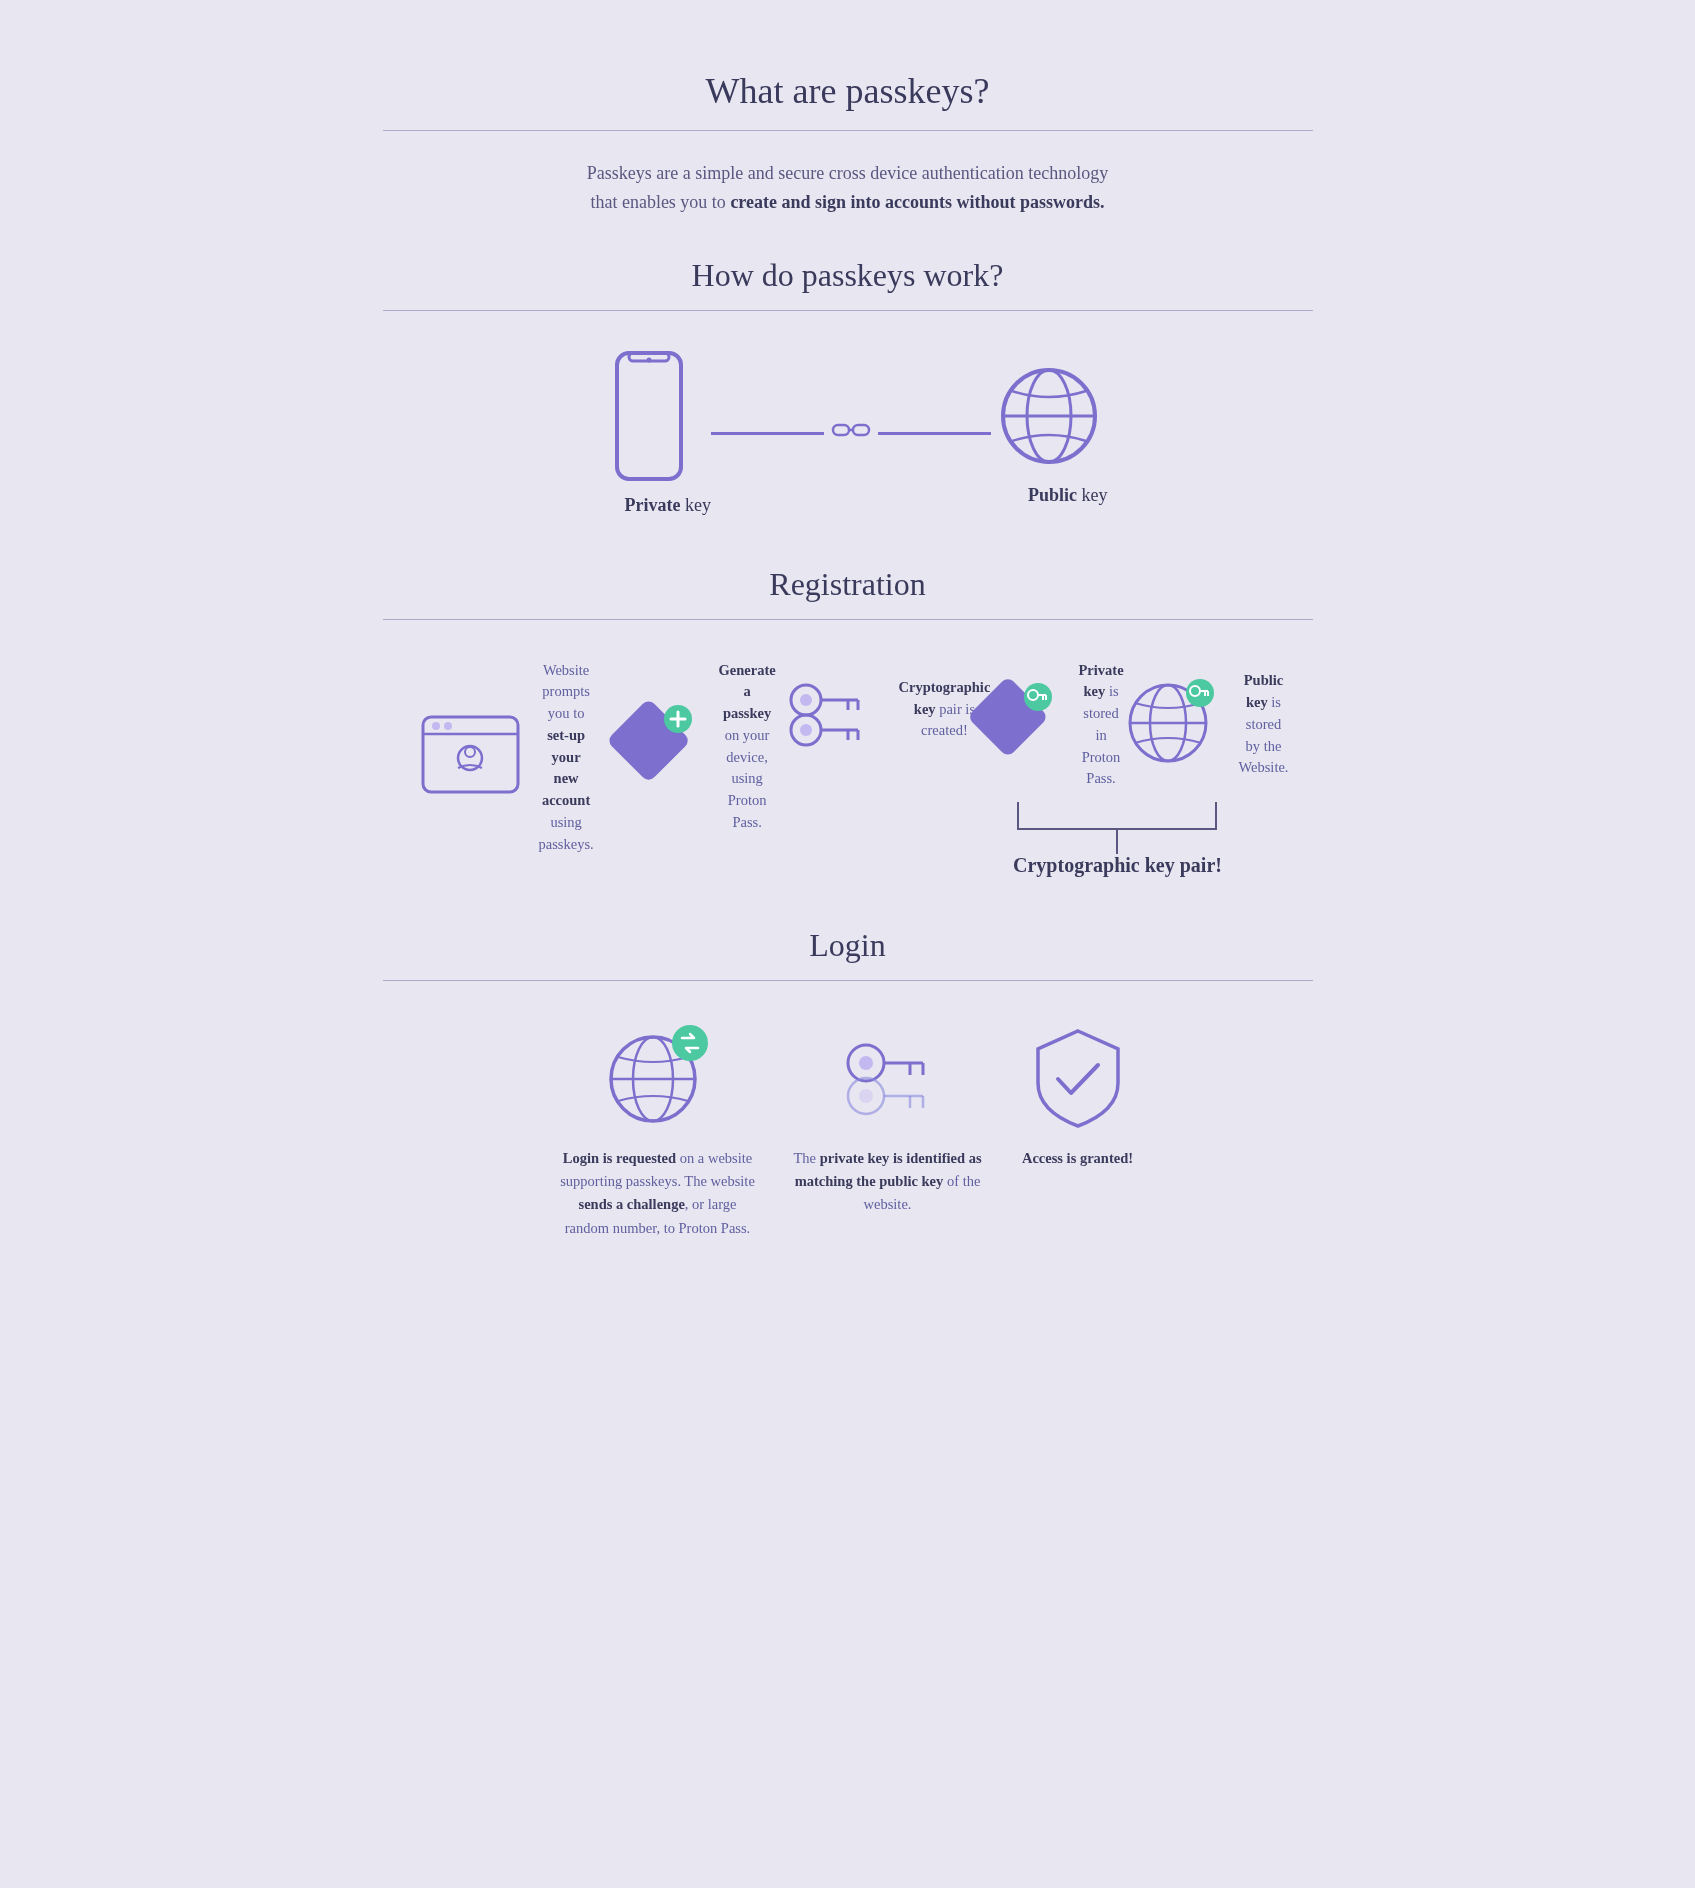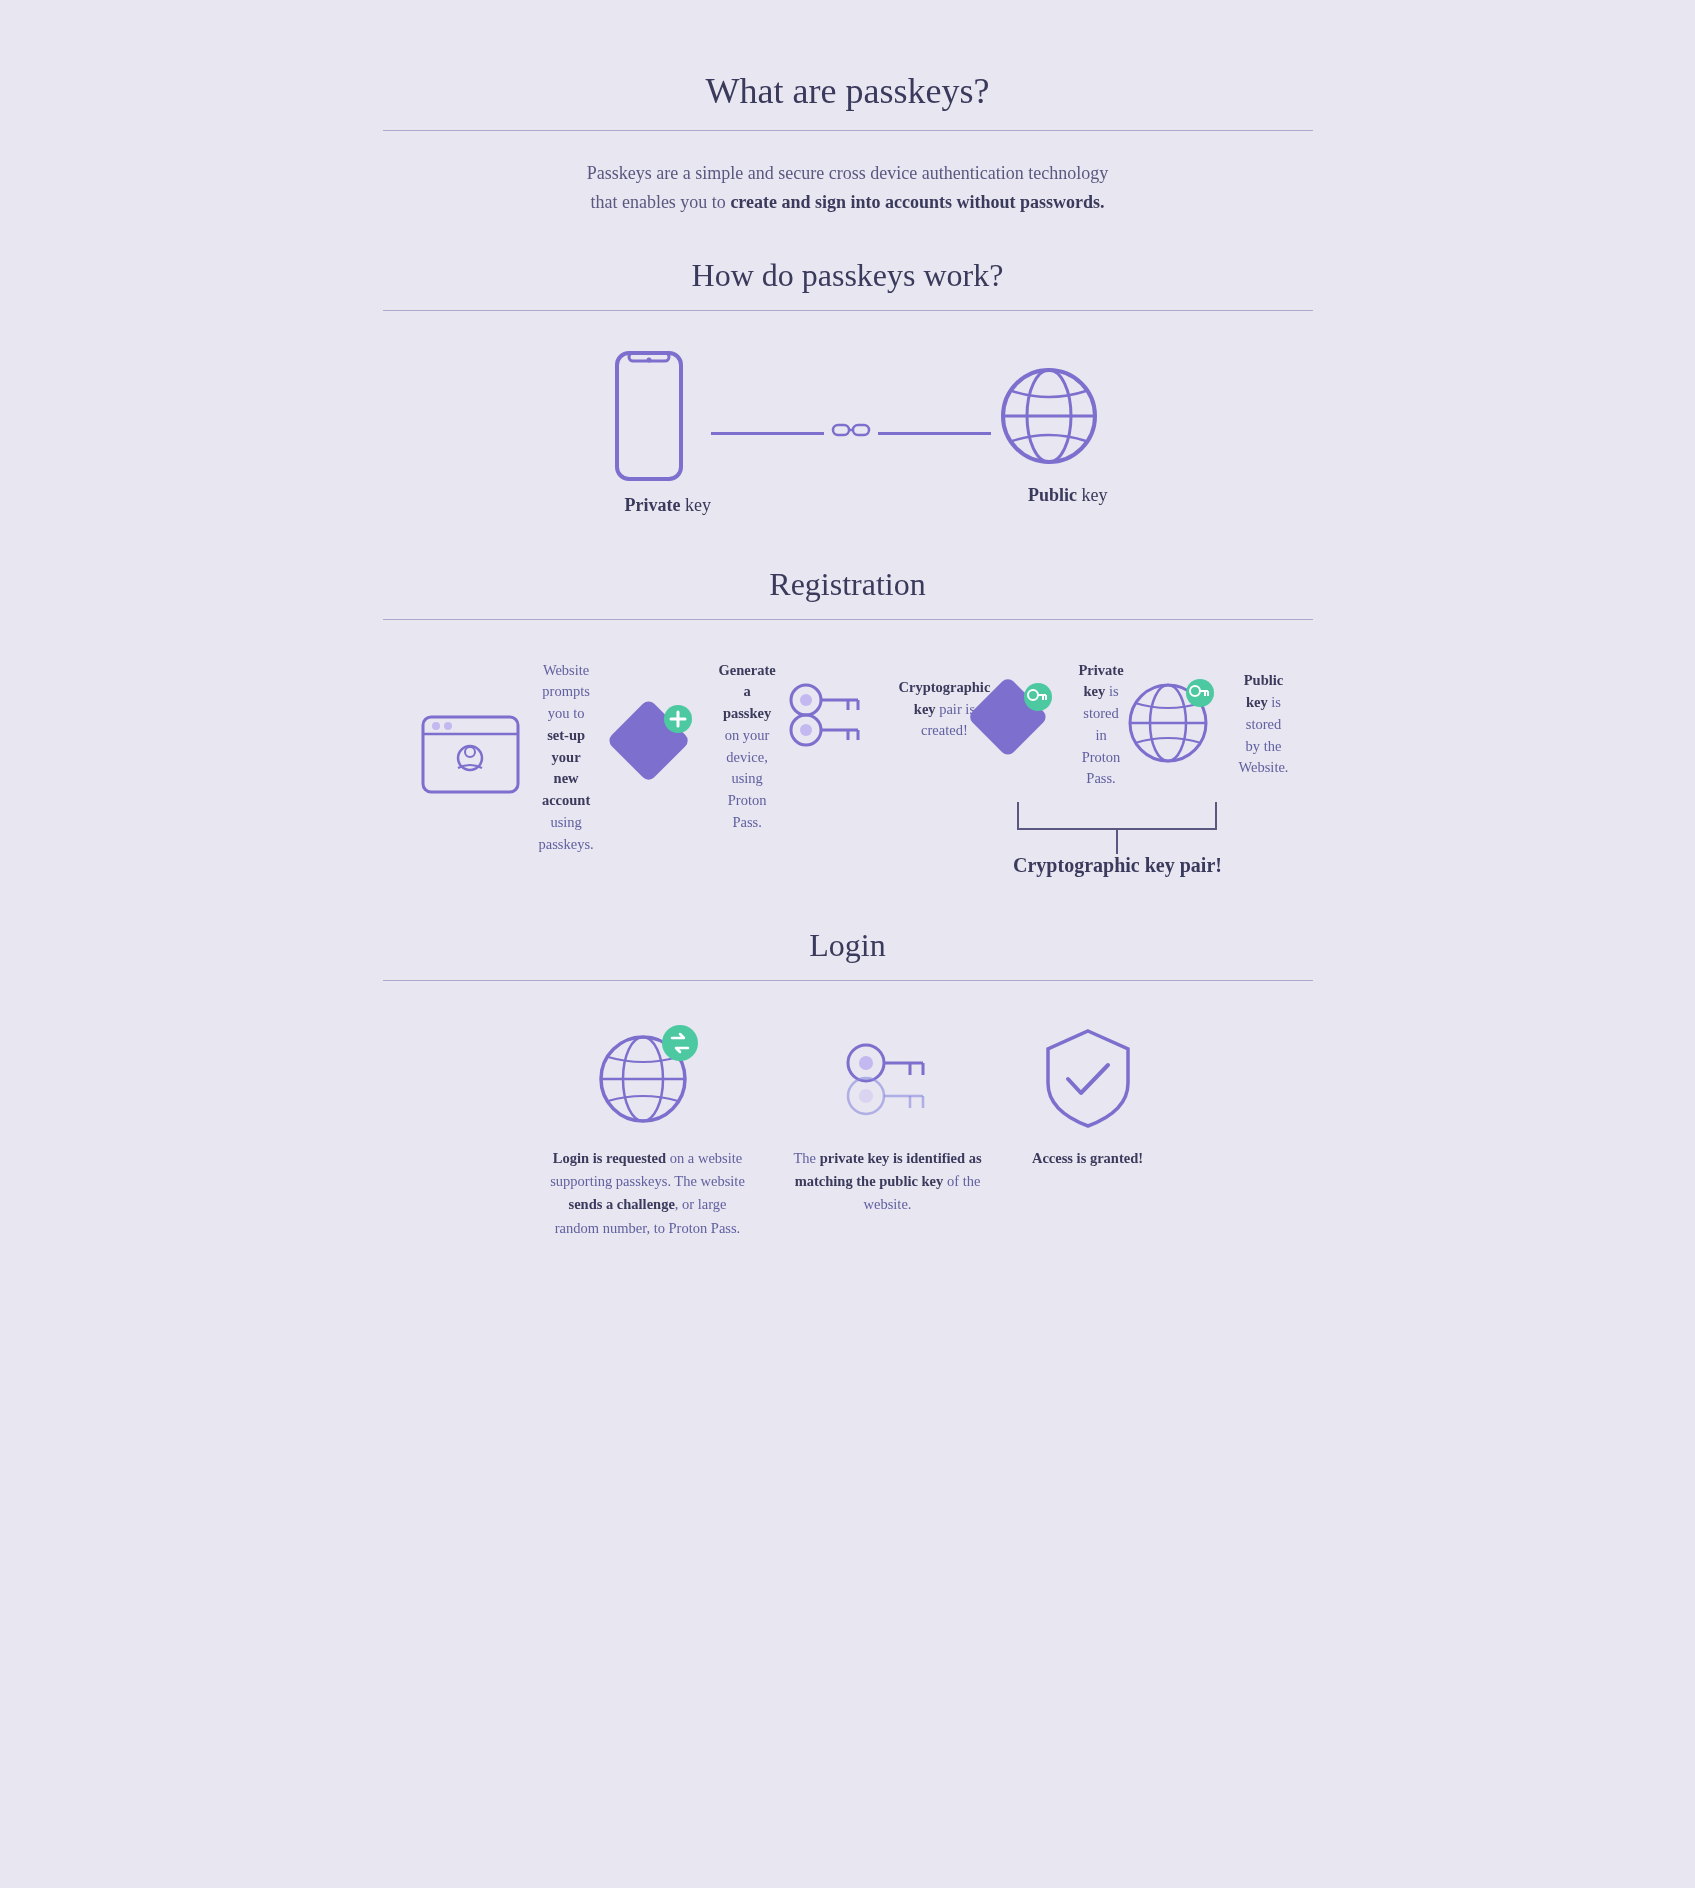--- a/index.html
+++ b/index.html
@@ -146,21 +146,21 @@
       display: flex;
     }
     
     .login-section {
       margin-top: 10px;
     }
     .login-steps {
       display: flex;
       align-items: flex-start;
       justify-content: center;
-      gap: 40px;
+      gap: 30px;
       margin-top: 40px;
       padding: 0 30px;
     }
     .login-step {
       display: flex;
       flex-direction: column;
       align-items: center;
       text-align: center;
       max-width: 200px;
       gap: 16px;

